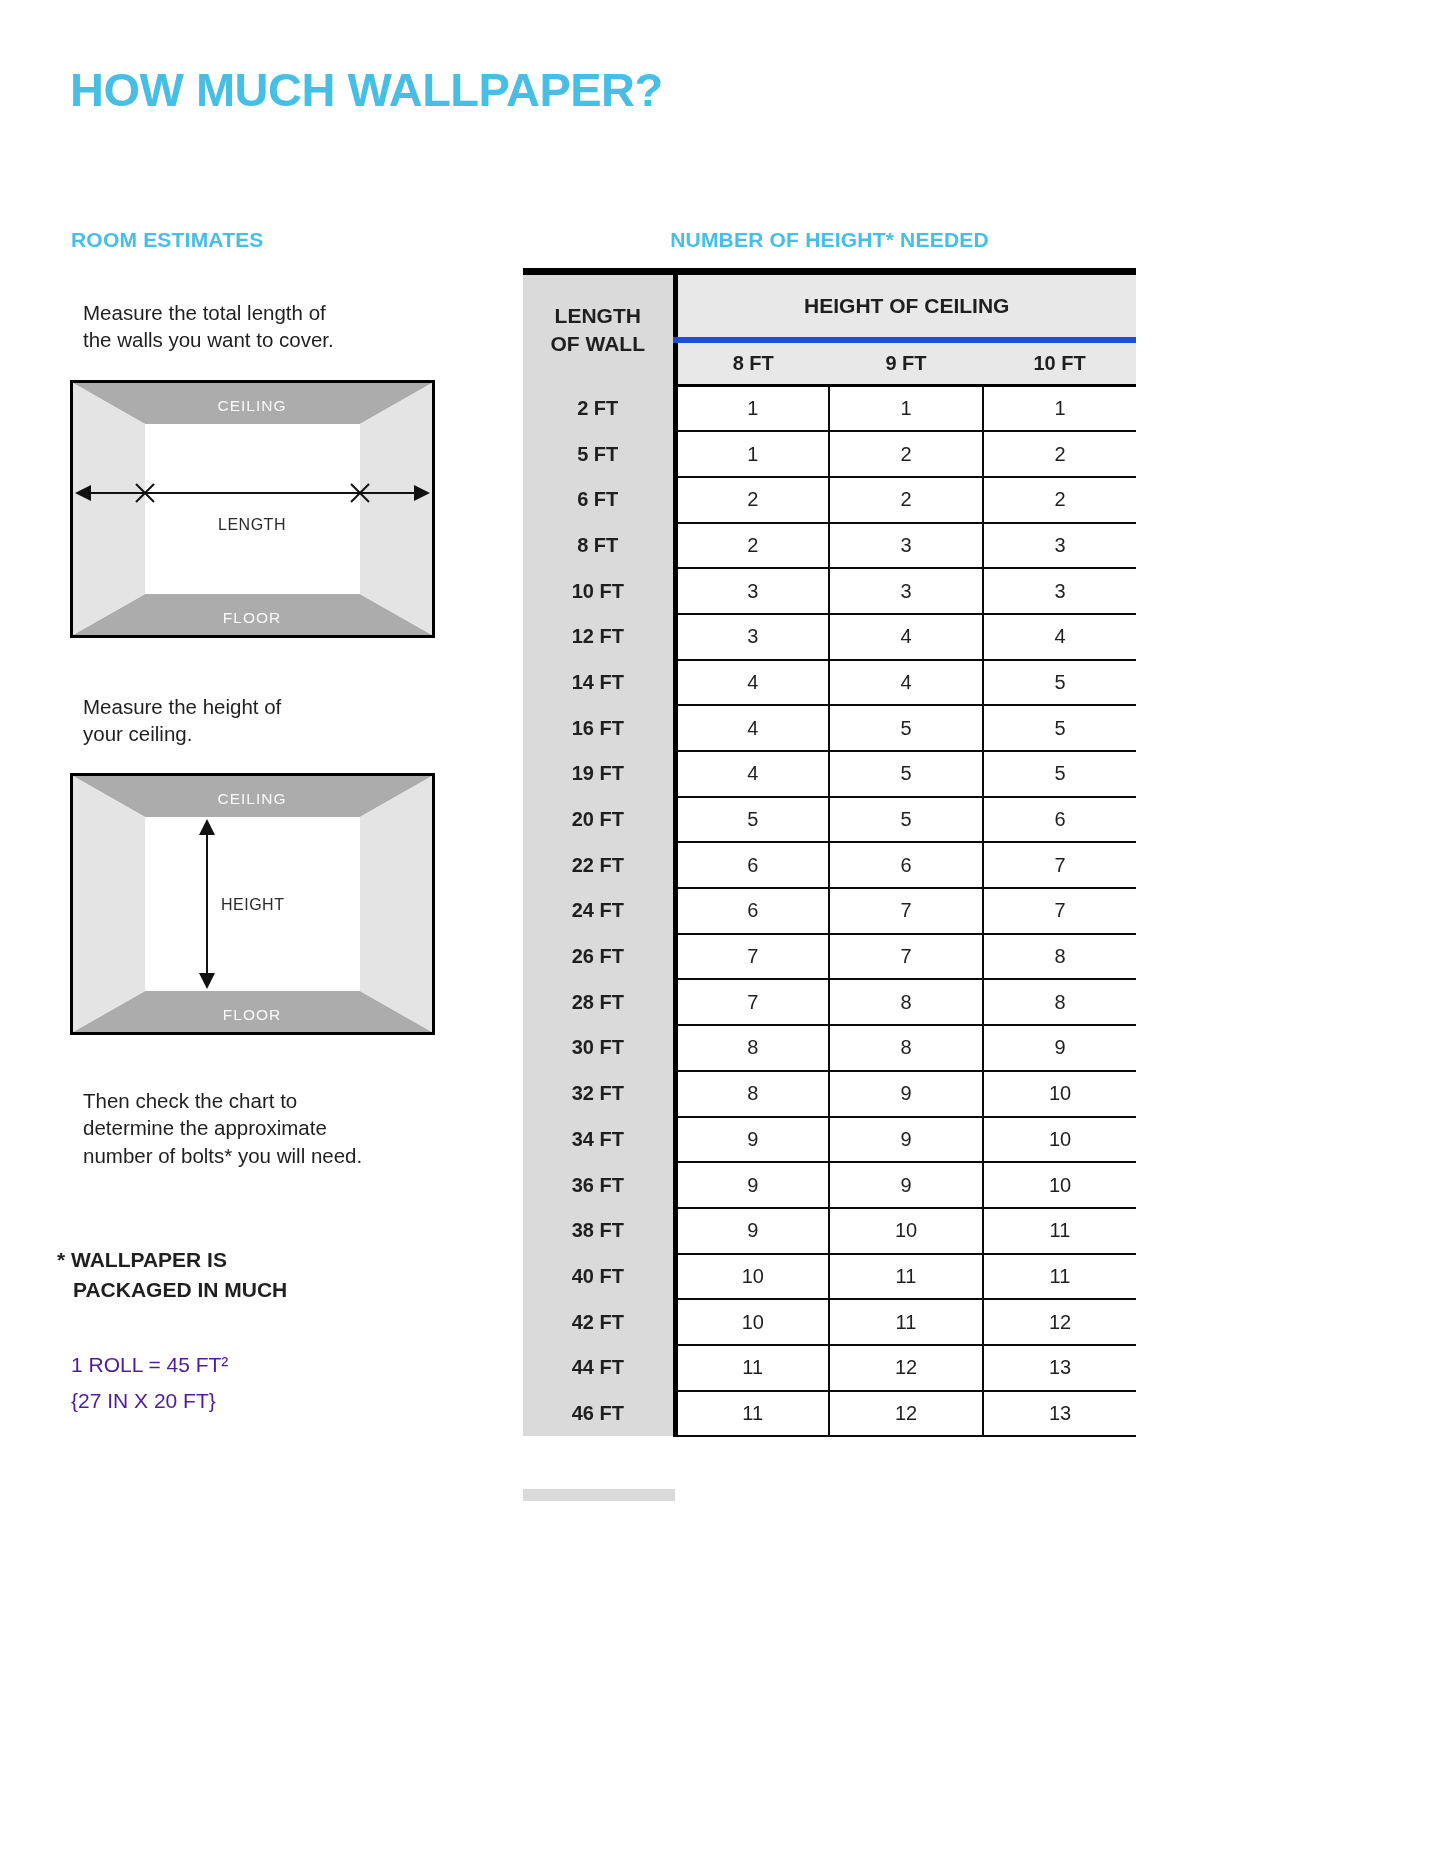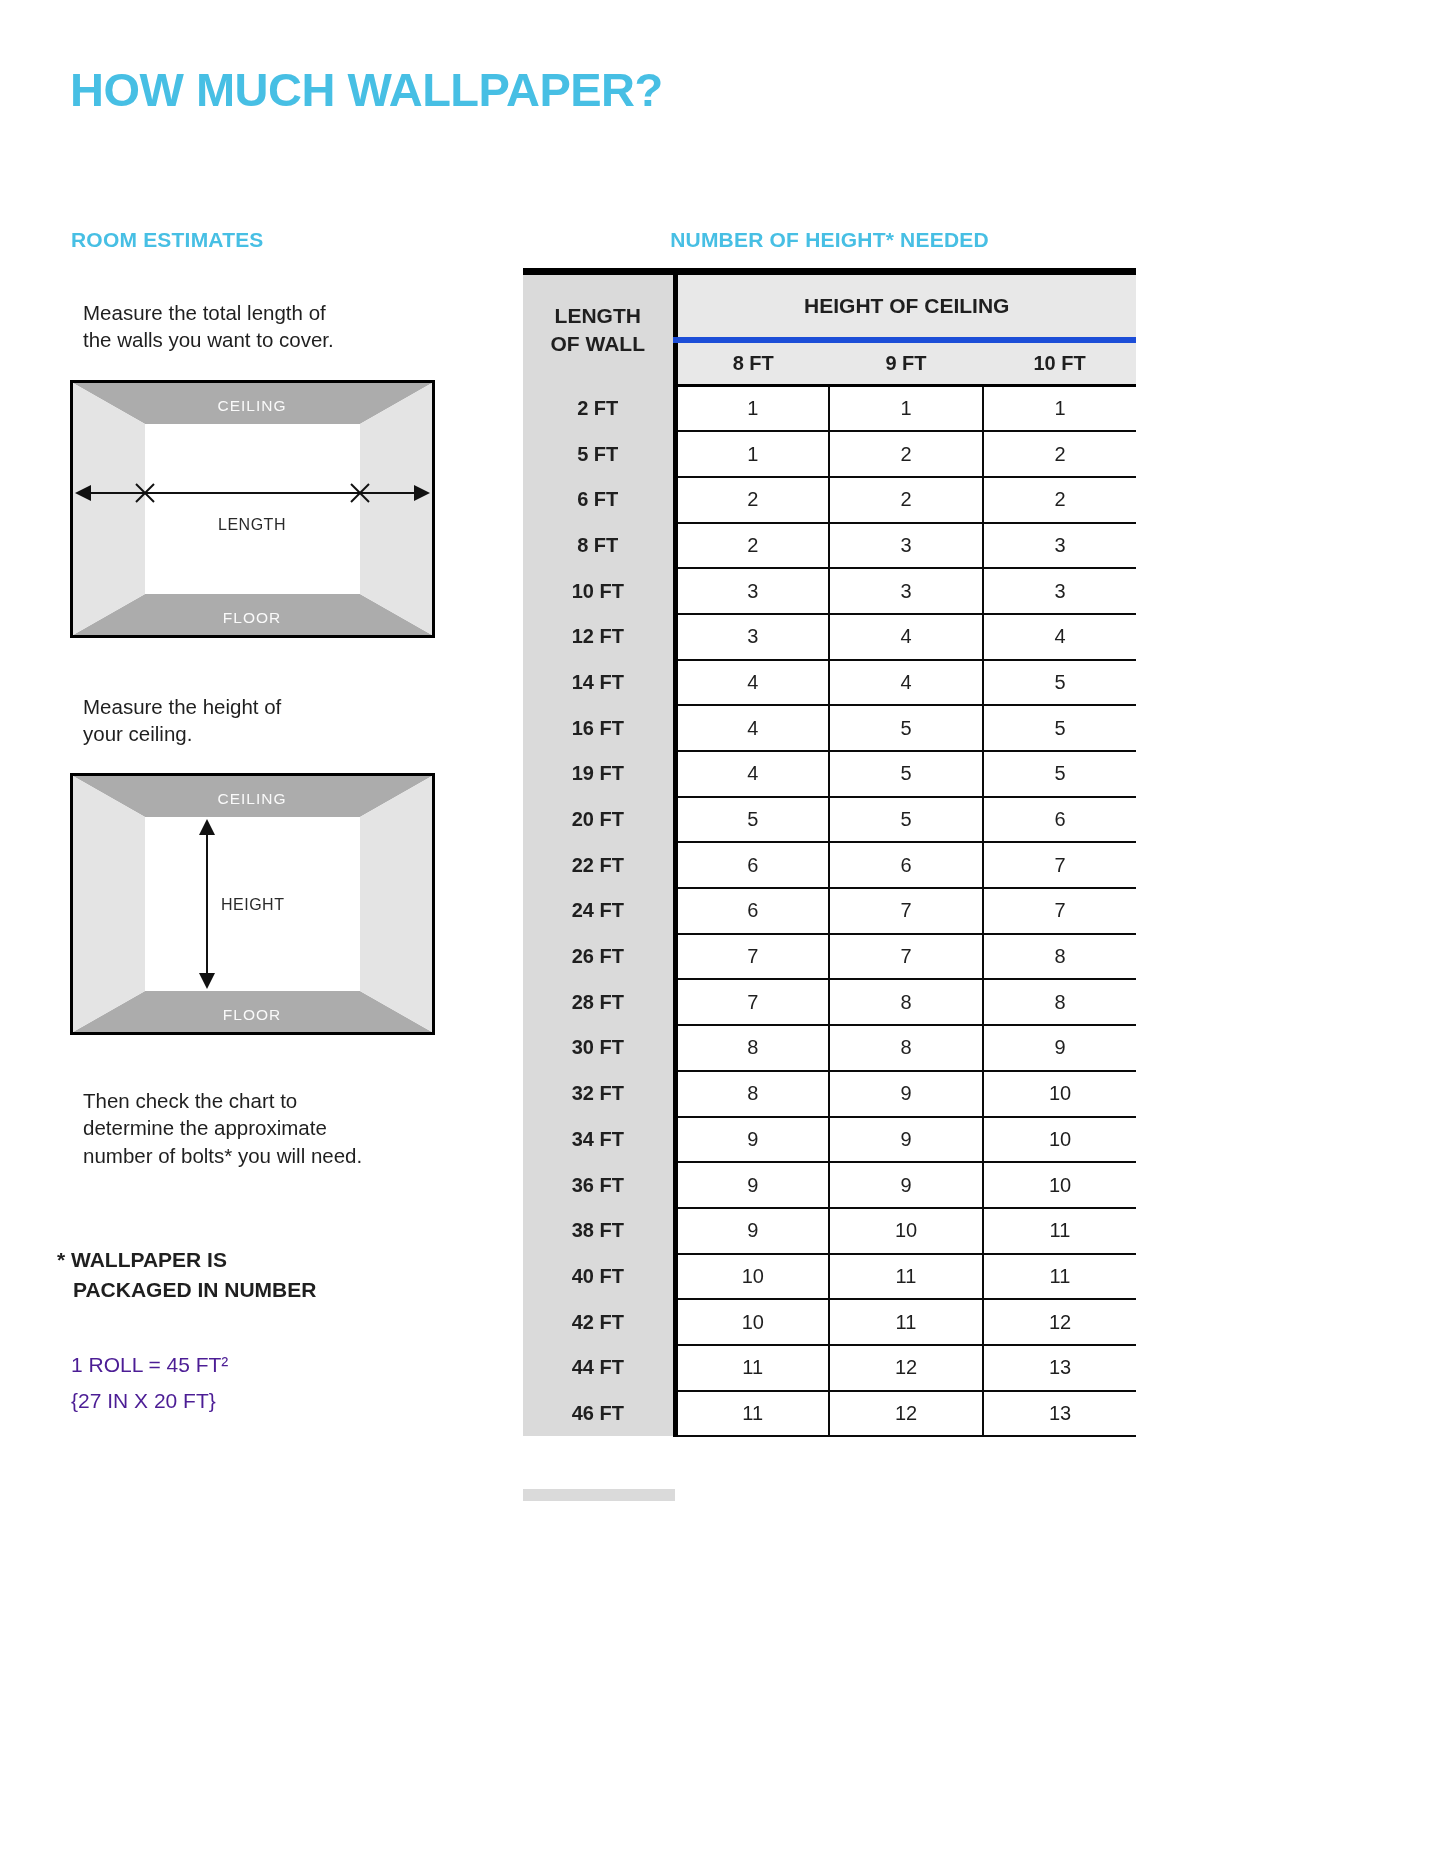--- a/index.html
+++ b/index.html
@@ -185,21 +185,21 @@
     </g>
     <text x="151" y="137" text-anchor="start" font-size="16" letter-spacing="0.5" fill="#2a2a2a">HEIGHT</text>
   </svg>
 
   <p class="para para-chart">Then check the chart to
 determine the approximate
 number of bolts* you will need.</p>
 
   <div class="footnote">
     <div class="line1">* WALLPAPER IS</div>
-    <div class="line2">PACKAGED IN NUMBER</div>
+    <div class="line2">PACKAGED IN MUCH</div>
   </div>
 
   <div class="rollspec">
     <div>1 ROLL = 45 FT²</div>
     <div>{27 IN X 20 FT}</div>
   </div>
 
   <div class="table-wrap">
     <table class="rolls">
       <colgroup>

